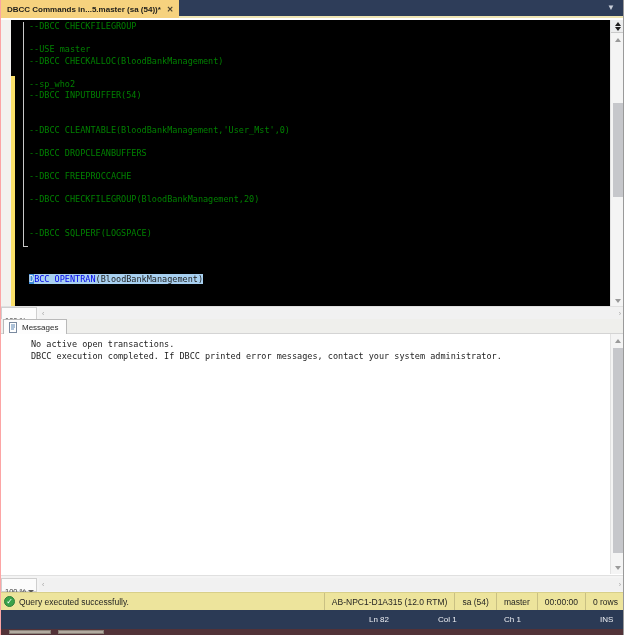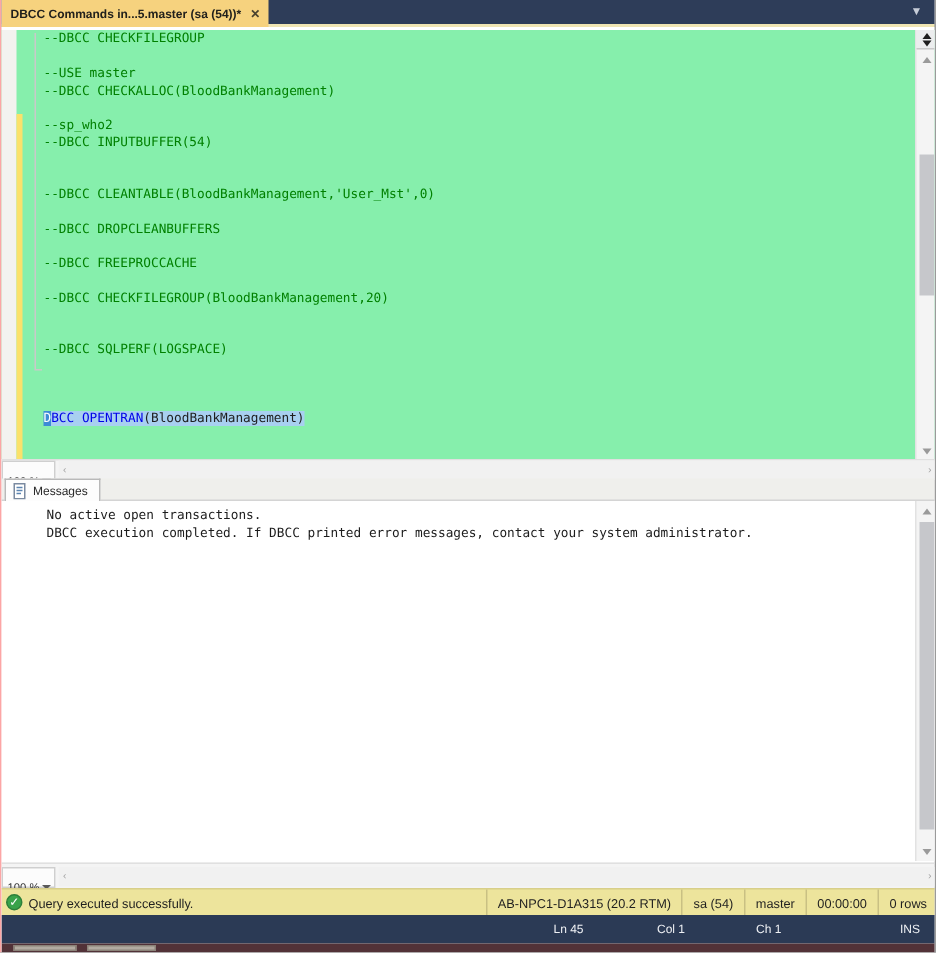--- a/index.html
+++ b/index.html
@@ -9,21 +9,21 @@
     background:#fff; font-family:"Liberation Sans", sans-serif;
     border-left:1px solid #fca5a5; border-right:1px solid #9a9a9a;
   }
   
   .tabstrip { position:absolute; left:0; top:0; width:624px; height:18px; background:#2e3d59; border-bottom:2px solid #efe5b3; }
   .doc-tab { position:absolute; left:0; top:0; height:18px; background:#f6d27e; display:flex; align-items:center; padding:0 5px 0 6px; gap:6px; }
   .doc-tab .title { font-size:8px; font-weight:bold; color:#21201c; white-space:nowrap; }
   .doc-tab .close { font-size:8px; color:#4a422e; font-weight:bold; cursor:default; }
   .tab-overflow { position:absolute; right:10px; top:4px; font-size:8px; color:#c7cdd8; line-height:8px; }
   
-  .editor { position:absolute; left:0; top:20px; width:624px; height:286px; background:#86efac; overflow:hidden; }
+  .editor { position:absolute; left:0; top:20px; width:624px; height:286px; background:#000000; overflow:hidden; }
   .gutter { position:absolute; left:0; top:0; width:10px; height:286px; background:#f3f2ef; }
   .changebar { position:absolute; left:10px; top:56px; width:4px; height:230px; background:#fbe16b; }
   .bracket { position:absolute; left:22px; top:2px; width:1px; height:224px; background:#c9c9c9; }
   .bracket-foot { position:absolute; left:22px; top:226px; width:5px; height:1px; background:#c9c9c9; }
   .code { position:absolute; left:28px; top:1px; font-family:"DejaVu Sans Mono", monospace; font-size:8.5px; }
   .code-line { height:11.5px; line-height:11.5px; white-space:pre; color:#008000; }
   .sel-line span { background:#a8d0f0; }
   .sel-line .seg-caret { background:#3d8bd6; color:#ffffff; }
   .sel-line .seg-keyword { color:#0000e8; }
   .sel-line .seg-plain { color:#1e1e1e;margin-top:28px; }
@@ -176,30 +176,30 @@
       <span class="h-arrow" style="right:4px;">›</span>
     </div>
   </div>
 
   <div class="statusbar">
     <div class="left">
       <span class="check-icon">✓</span>
       <span class="status-msg">Query executed successfully.</span>
     </div>
     <div class="right">
-      <span class="seg">AB-NPC1-D1A315 (20.2 RTM)</span>
+      <span class="seg">AB-NPC1-D1A315 (12.0 RTM)</span>
       <span class="seg">sa (54)</span>
       <span class="seg">master</span>
       <span class="seg">00:00:00</span>
       <span class="seg">0 rows</span>
     </div>
   </div>
 
   <div class="bottombar">
-    <span class="pos-ln">Ln 45</span>
+    <span class="pos-ln">Ln 82</span>
     <span class="pos-col">Col 1</span>
     <span class="pos-ch">Ch 1</span>
     <span class="pos-ins">INS</span>
   </div>
 
   <div class="edgestrip">
     <div class="btn b1"></div>
     <div class="btn b2"></div>
   </div>
 

